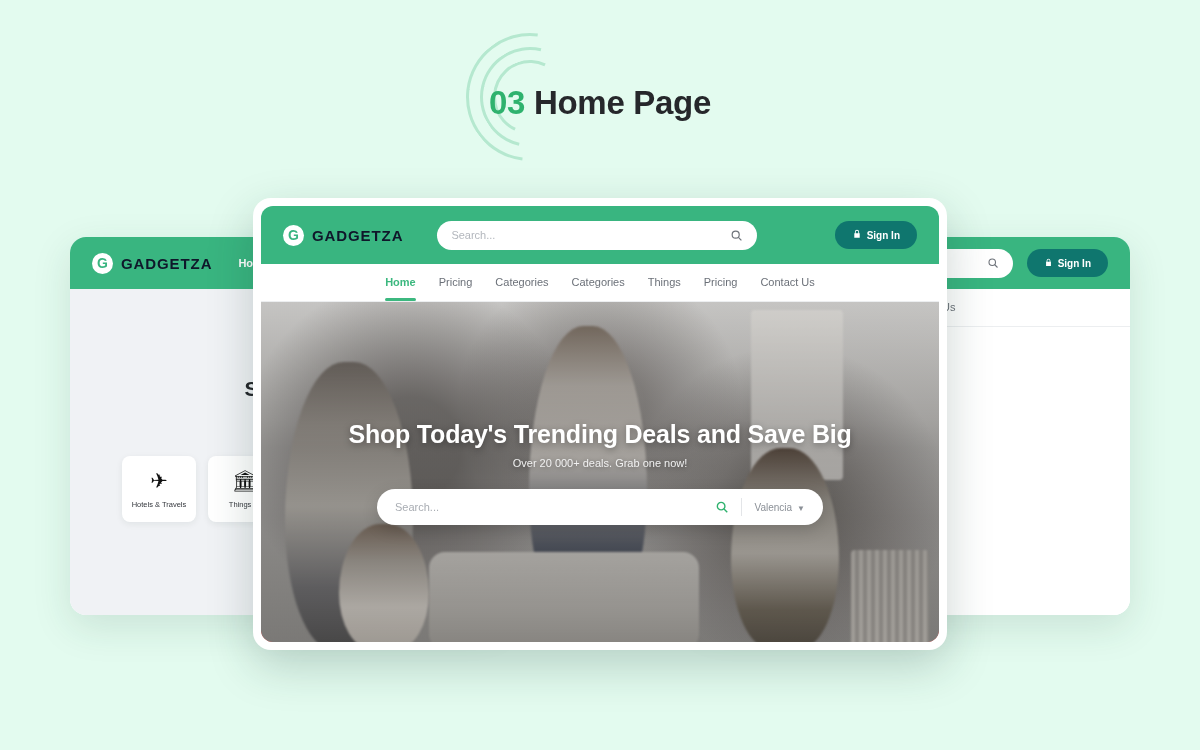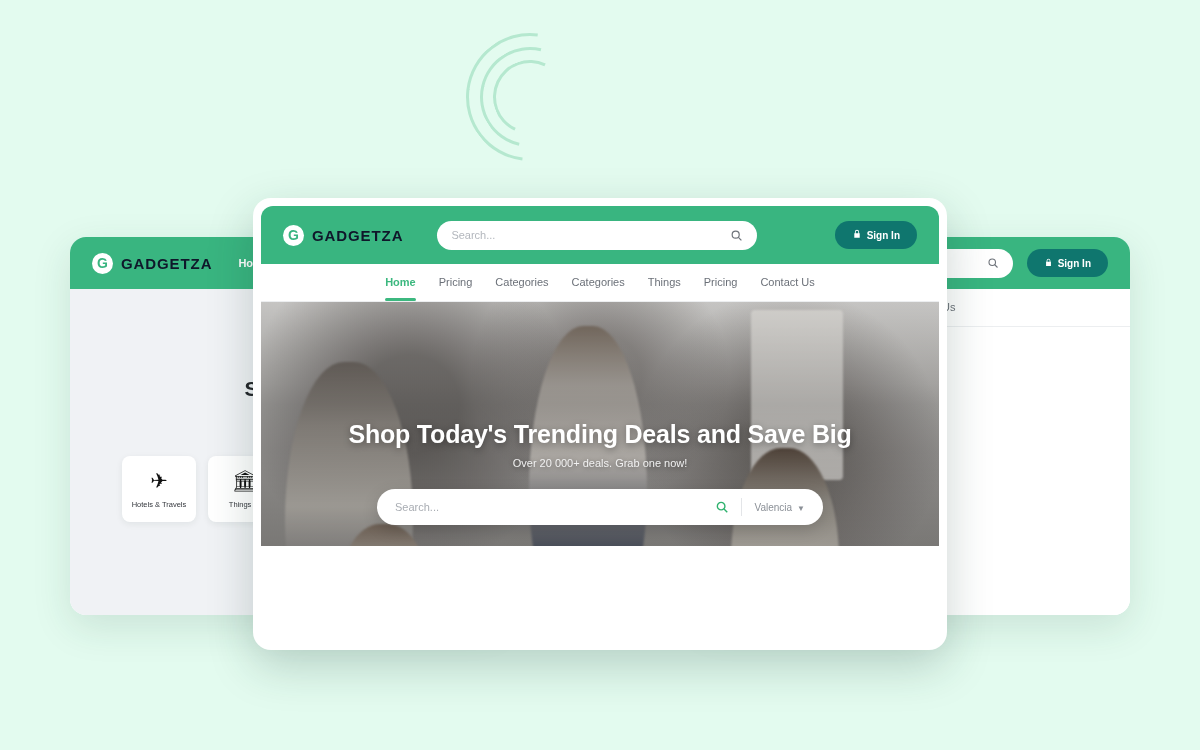--- a/index.html
+++ b/index.html
@@ -148,21 +148,21 @@
     height: 3px; background: #3cb87f; border-radius: 2px;
   }
   .nav-frag {
     font-size: 11px; color: #6b7078;
     position: absolute; left: 242px; top: 12px;
   }
 
   
   .hero {
     position: relative;
-    height: 244px;
+    height: 348px;
     overflow: hidden;
     background: #ef4444;
   }
   .hero-photo {
     position: absolute; inset: 0;
     background:
       radial-gradient(circle at 22% 42%, rgba(60,50,44,0.55) 0 9%, rgba(0,0,0,0) 30%),
       radial-gradient(circle at 50% 30%, rgba(95,85,78,0.5) 0 11%, rgba(0,0,0,0) 34%),
       radial-gradient(circle at 78% 58%, rgba(70,58,50,0.5) 0 8%, rgba(0,0,0,0) 28%),
       linear-gradient(180deg, #d8d6d2 0%, #c9c6c1 34%, #a9a5a0 62%, #8b8782 100%);
@@ -297,20 +297,24 @@
   .viewall-arrow { color: #3cb87f; font-size: 8px; }
 </style>
 </head>
 <body>
 
 <div class="title-block">
   <div class="title-rings">
     <div class="ring r1"></div>
     <div class="ring r2"></div>
     <div class="ring r3"></div>
+  </div>
+  <div class="title-text">
+    <span class="title-num">03</span>
+    <span>Home Page</span>
   </div>
 </div>
 
 <div class="window win-left">
   <div class="app-header">
     <div class="brand">
       <div class="brand-mark">G</div>
       <div class="brand-name">GADGETZA</div>
     </div>
     <div class="nav-home-frag">Home</div>

